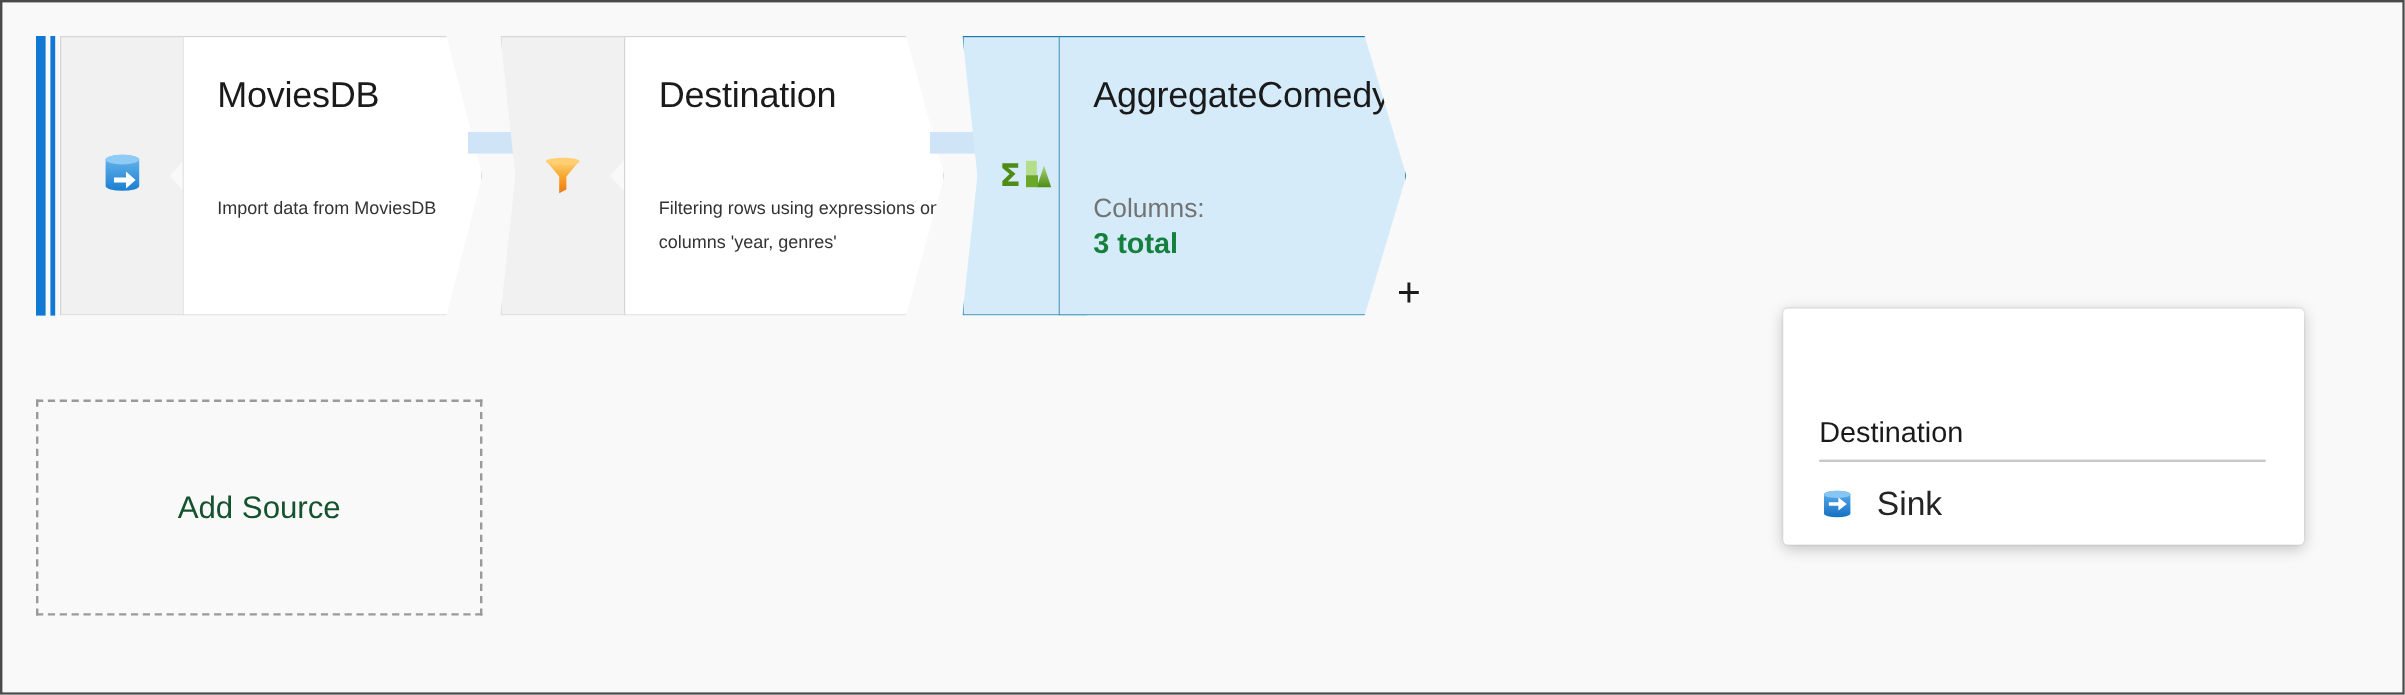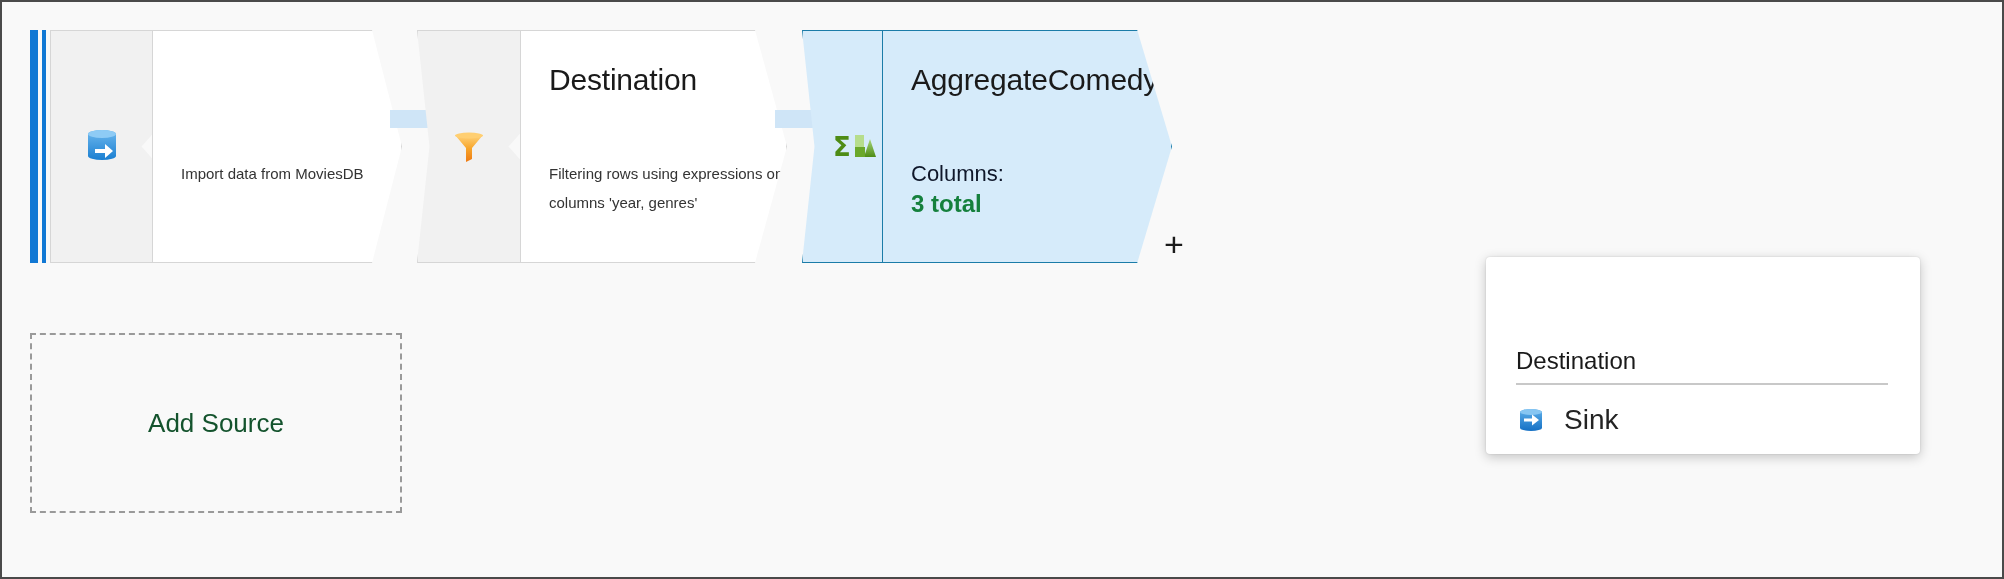--- a/index.html
+++ b/index.html
@@ -107,21 +107,21 @@
     line-height: 29px;
     color: #333;
   }
   .node-meta {
     position: absolute;
     left: 28px;
     top: 128px;
   }
   .node-meta .meta-label {
     font-size: 22px;
-    color: #0f172a;
+    color: #737373;
     line-height: 30px;
   }
   .node-meta .meta-value {
     font-size: 24px;
     color: #15803d;
     font-weight: bold;
     line-height: 30px;
   }
 
   
@@ -253,20 +253,21 @@
               </linearGradient>
             </defs>
             <path d="M6 9 a14 4 0 0 1 28 0 v22 a14 4 0 0 1 -28 0 z" fill="url(#dbg1)"></path>
             <ellipse cx="20" cy="9" rx="14" ry="4" fill="#8ecbf5"></ellipse>
             <path d="M13 24 h10 v-5 l8 7 -8 7 v-5 h-10 z" fill="#ffffff"></path>
           </svg>
         </span>
       </div>
 
       <div class="node-body" style="left:122px; width:250px;">
+        <div class="node-title">MoviesDB</div>
         <div class="node-desc">Import data from MoviesDB</div>
       </div>
     </div>
 
     <div class="connector" style="left:388px; width:40px;"></div>
 
     <div class="plus-btn" style="left:490px; top:228px;">+</div>
 
     <div class="node" id="node-2" style="left:415px; top:28px; width:370px;">
 

